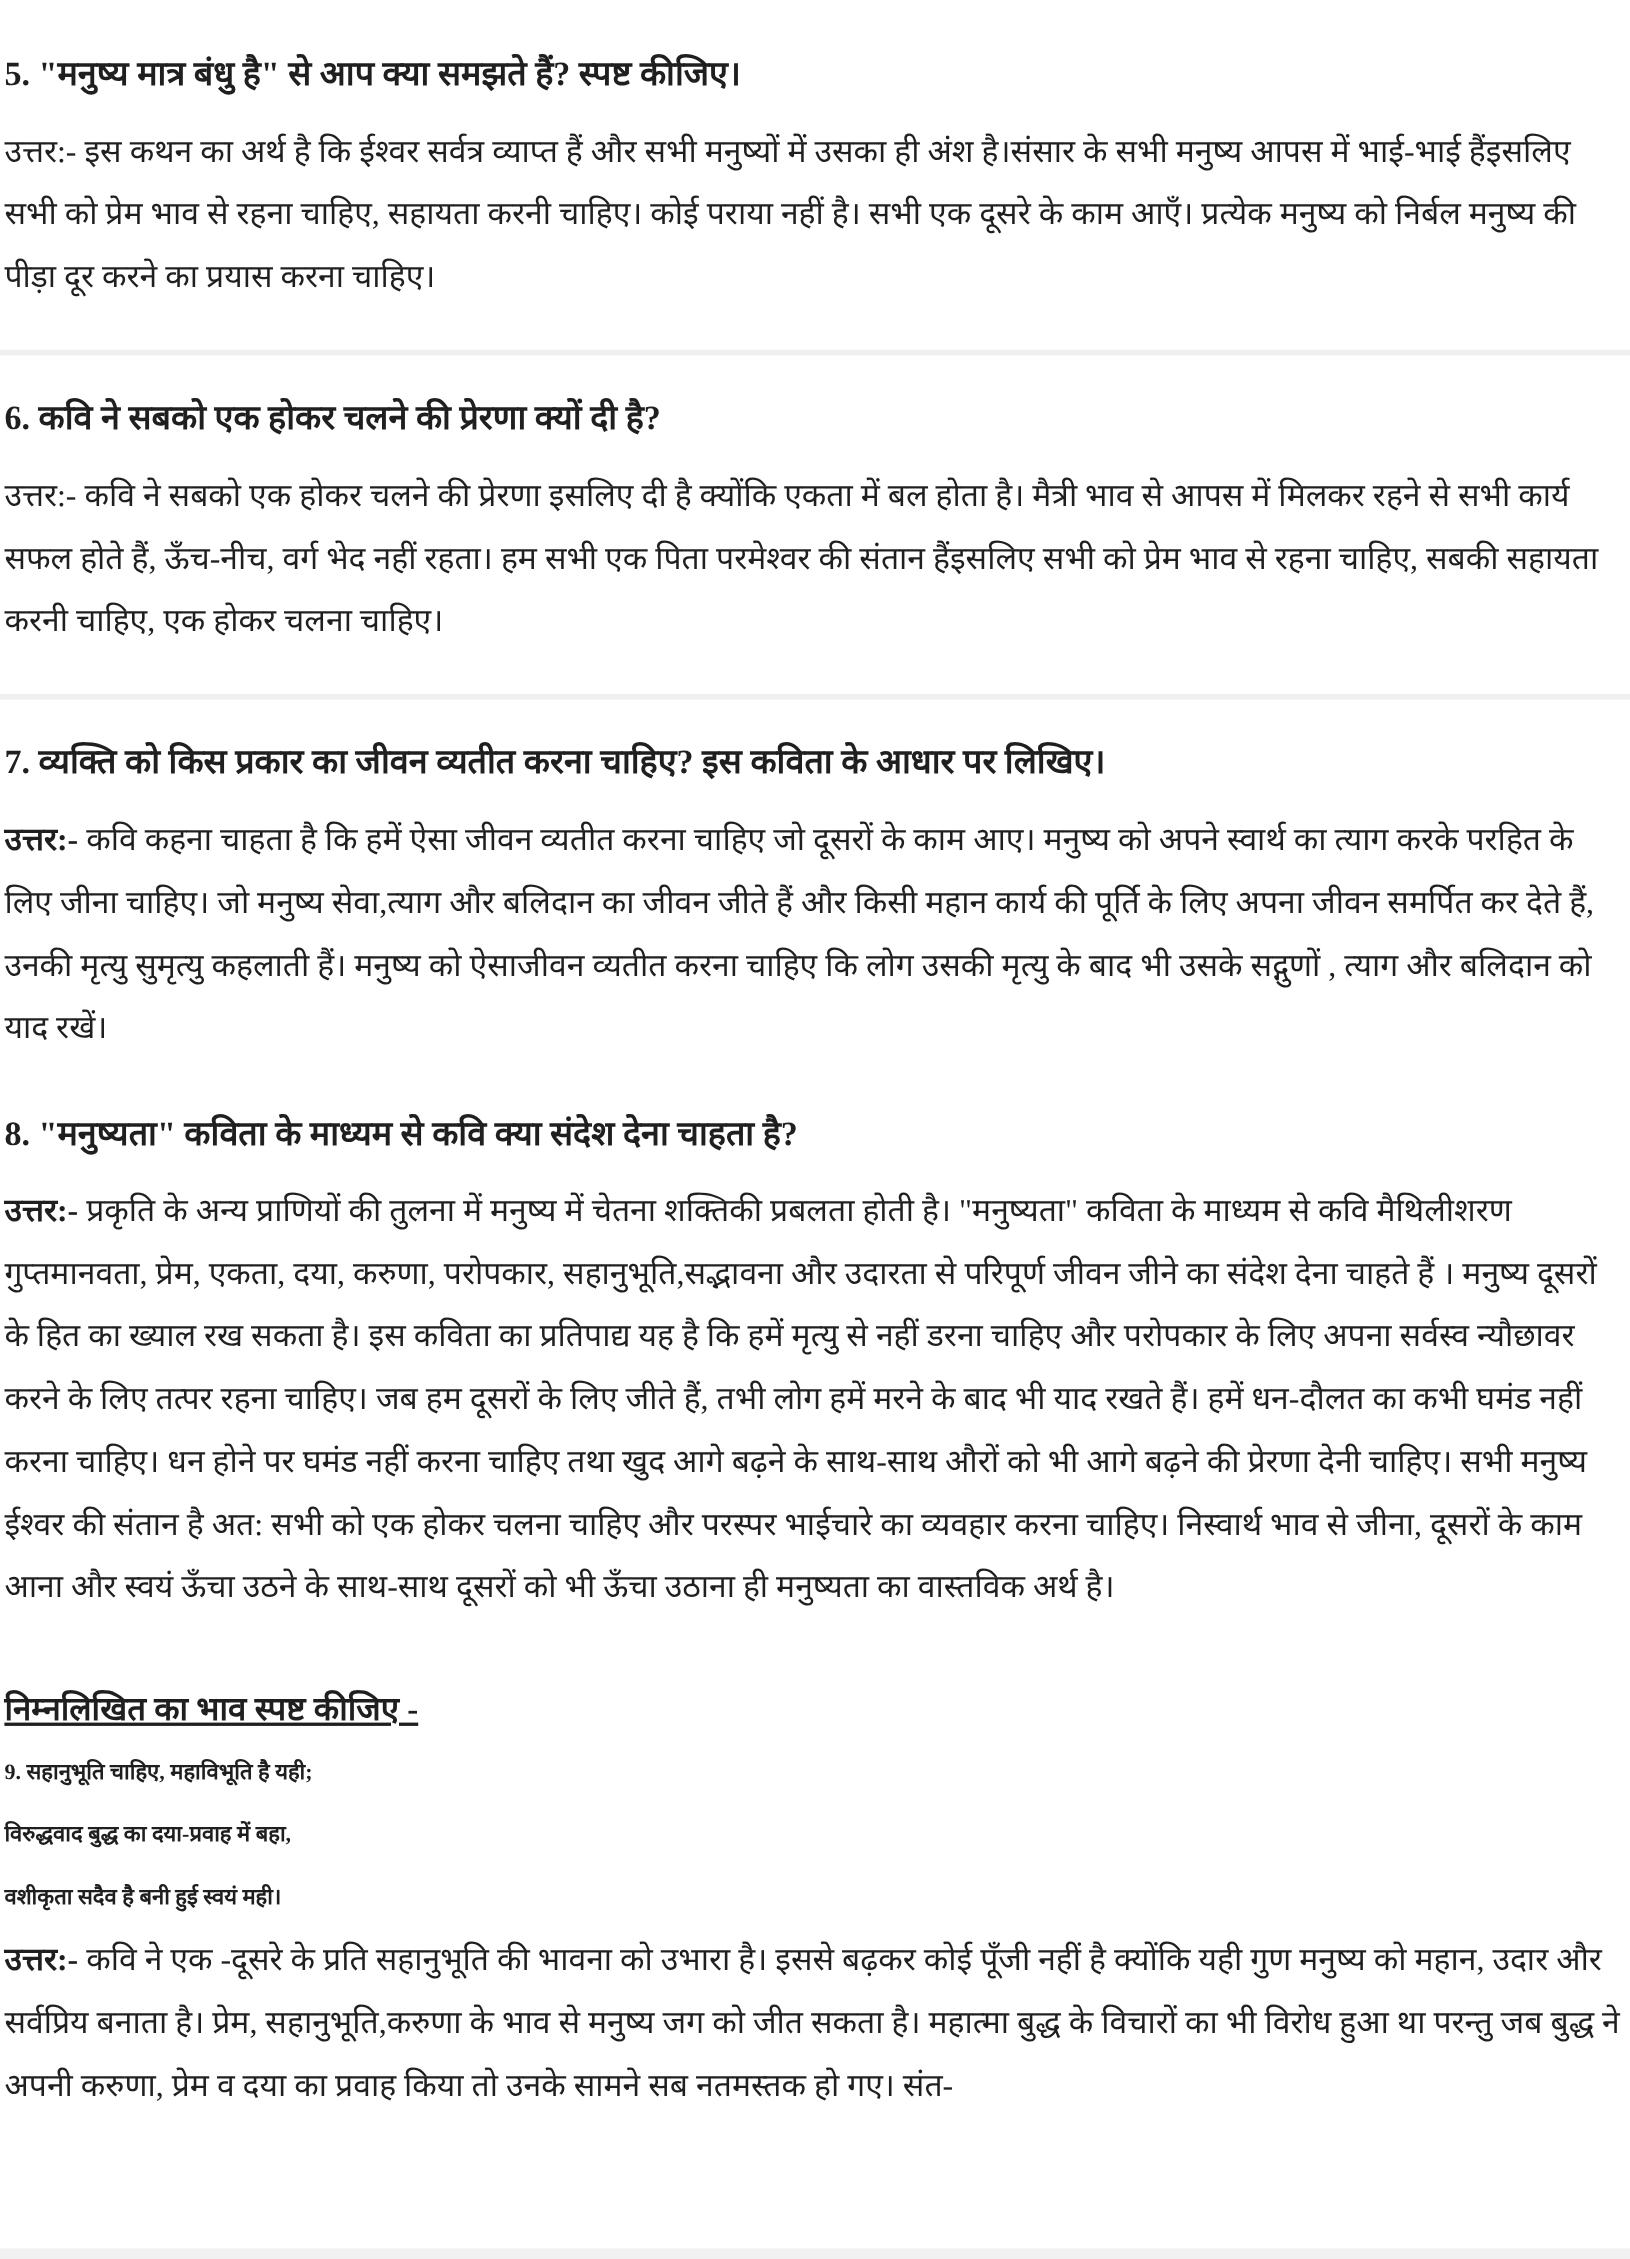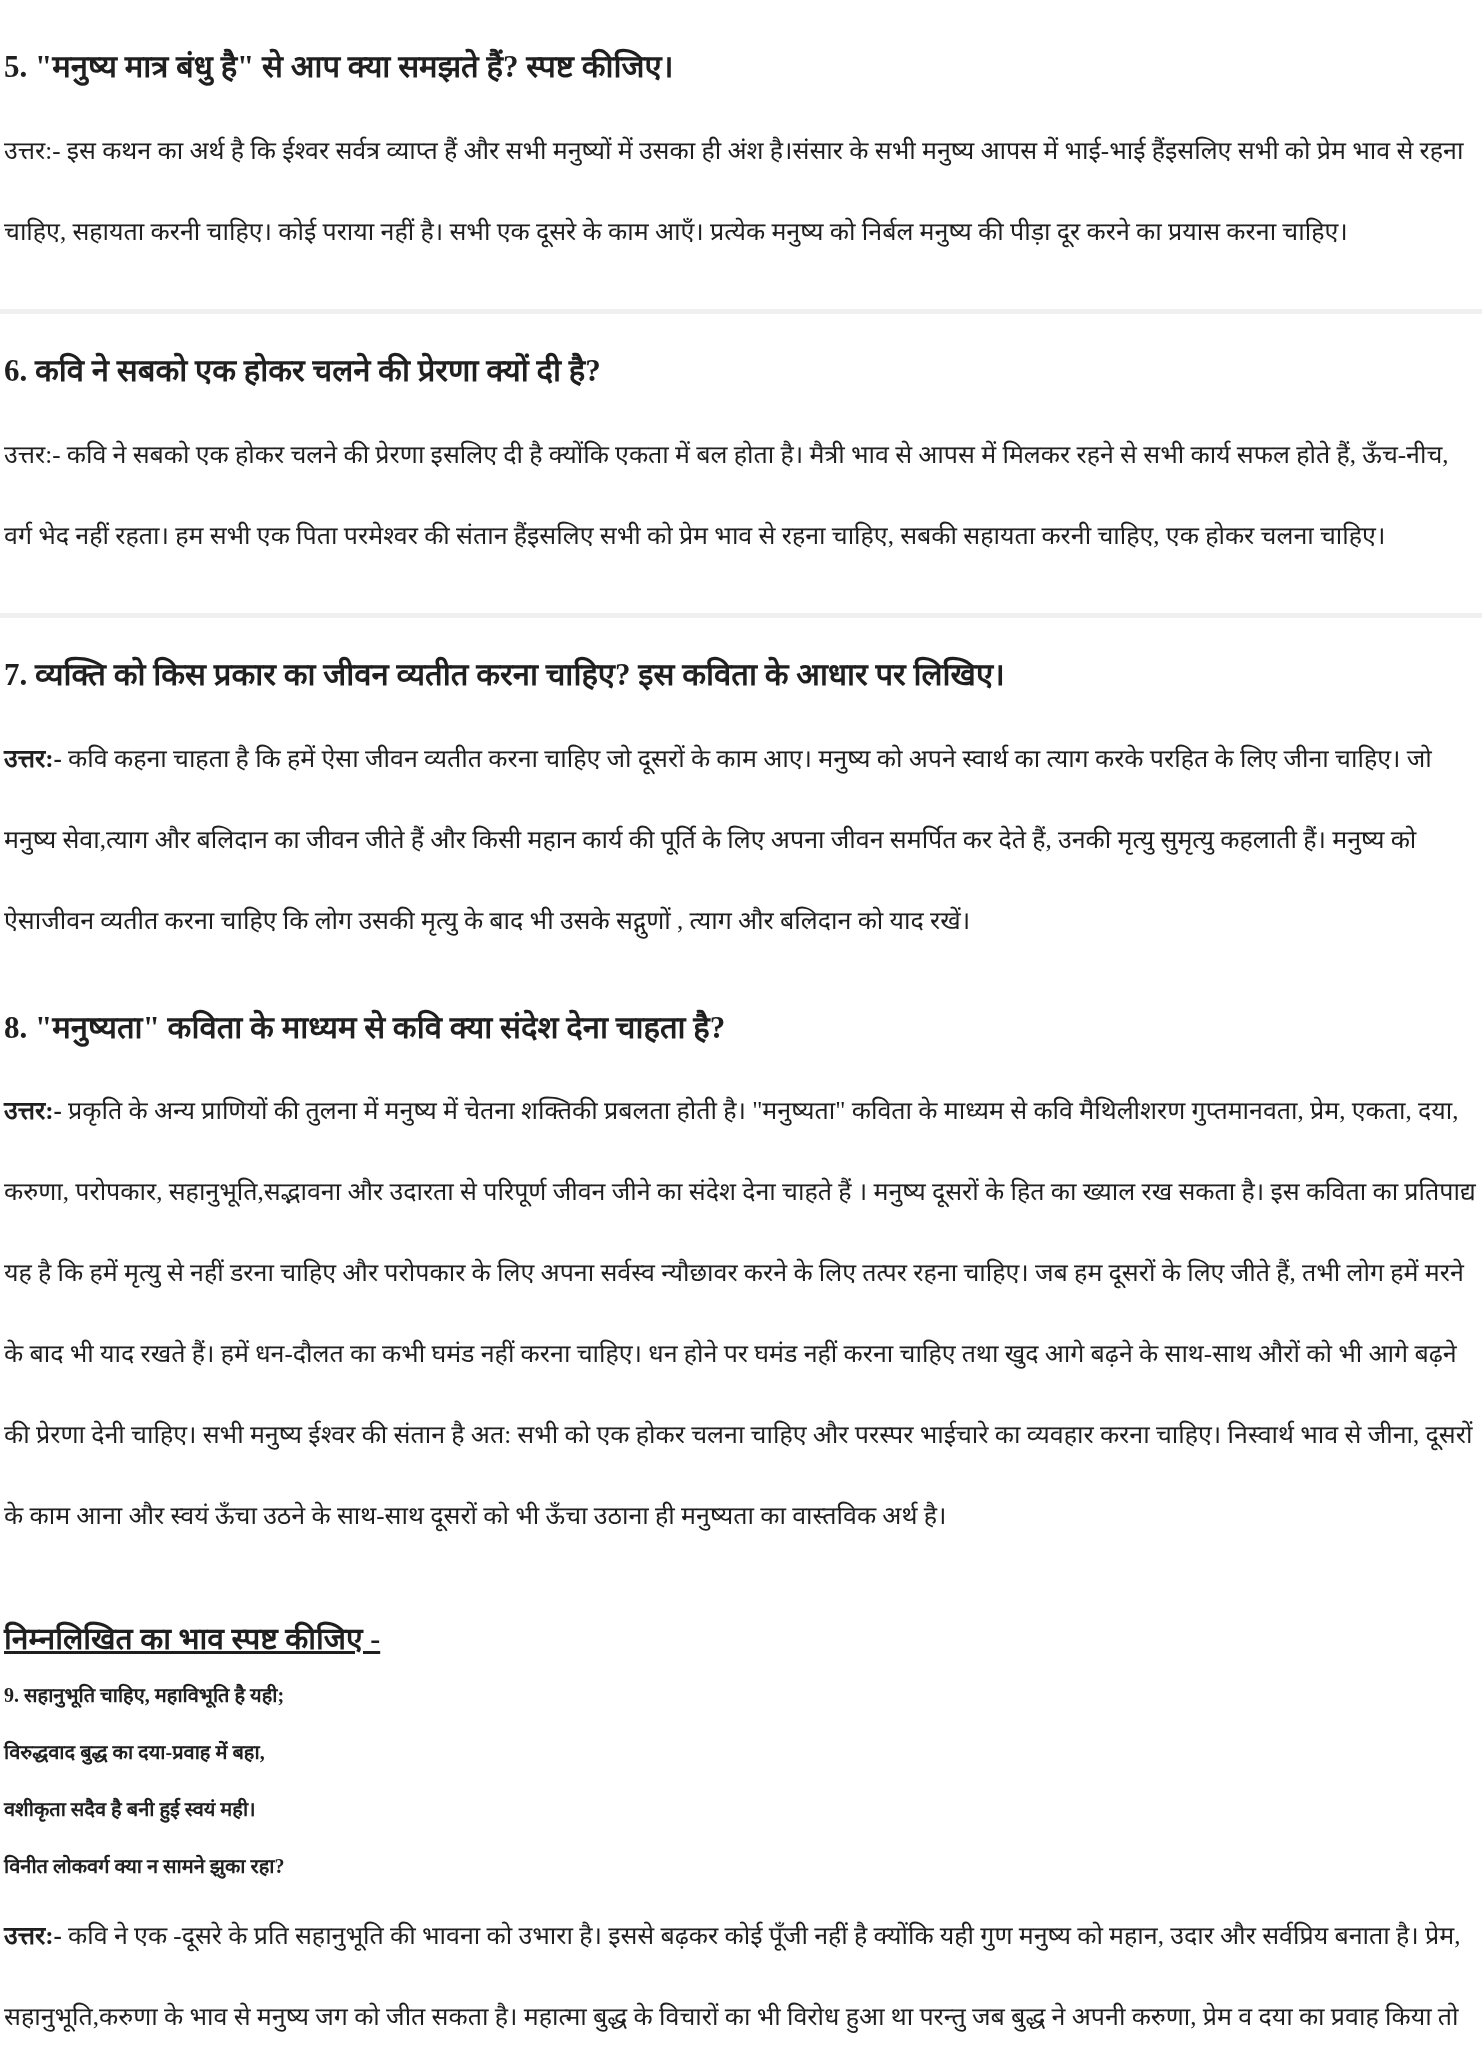--- a/index.html
+++ b/index.html
@@ -17,23 +17,23 @@
     font-family: "Liberation Serif", "DejaVu Sans", serif;
     position: relative;
   }
   .question {
     font-size: 31px;
     font-weight: 700;
     line-height: 1.35;
     margin: 0 0 22px 0;
   }
   .answer {
-    font-size: 25px;
+    font-size: 29px;
     font-weight: 400;
-    line-height: 81px;
+    line-height: 57px;
     margin: 0;
     text-align: left;
   }
   .ans-label { font-weight: 400; }
   .ans-label.bold { font-weight: 700; }
   .divider {
     height: 5px;
     background: #efefef;
     margin: 37px 0 36px 0;
     margin-left: -4px;
@@ -94,19 +94,18 @@
     <h2 class="question">8. "मनुष्यता" कविता के माध्यम से कवि क्या संदेश देना चाहता है?</h2>
     <p class="answer"><span class="ans-label bold">उत्तर:-</span>
       <span>प्रकृति के अन्य प्राणियों की तुलना में मनुष्य में चेतना शक्तिकी प्रबलता होती है। "मनुष्यता" कविता के माध्यम से कवि मैथिलीशरण गुप्तमानवता, प्रेम, एकता, दया, करुणा, परोपकार, सहानुभूति,सद्भावना और उदारता से परिपूर्ण जीवन जीने का संदेश देना चाहते हैं । मनुष्य दूसरों के हित का ख्याल रख सकता है। इस कविता का प्रतिपाद्य यह है कि हमें मृत्यु से नहीं डरना चाहिए और परोपकार के लिए अपना सर्वस्व न्यौछावर करने के लिए तत्पर रहना चाहिए। जब हम दूसरों के लिए जीते हैं, तभी लोग हमें मरने के बाद भी याद रखते हैं। हमें धन-दौलत का कभी घमंड नहीं करना चाहिए। धन होने पर घमंड नहीं करना चाहिए तथा खुद आगे बढ़ने के साथ-साथ औरों को भी आगे बढ़ने की प्रेरणा देनी चाहिए। सभी मनुष्य ईश्वर की संतान है अत: सभी को एक होकर चलना चाहिए और परस्पर भाईचारे का व्यवहार करना चाहिए। निस्वार्थ भाव से जीना, दूसरों के काम आना और स्वयं ऊँचा उठने के साथ-साथ दूसरों को भी ऊँचा उठाना ही मनुष्यता का वास्तविक अर्थ है।</span></p>
   </section>
 
   <section class="qa-section bhav-section">
     <h2 class="bhav-heading">निम्नलिखित का भाव स्पष्ट कीजिए -</h2>
     <div class="poem-line">9. सहानुभूति चाहिए, महाविभूति है यही;</div>
     <div class="poem-line">विरुद्धवाद बुद्ध का दया-प्रवाह में बहा,</div>
     <div class="poem-line">वशीकृता सदैव है बनी हुई स्वयं मही।</div>
-    <div class="poem-line">विनीत लोकवर्ग क्या न सामने झुका रहा?</div>
     <p class="answer"><span class="ans-label bold">उत्तर:-</span>
       <span>कवि ने एक -दूसरे के प्रति सहानुभूति की भावना को उभारा है। इससे बढ़कर कोई पूँजी नहीं है क्योंकि यही गुण मनुष्य को महान, उदार और सर्वप्रिय बनाता है। प्रेम, सहानुभूति,करुणा के भाव से मनुष्य जग को जीत सकता है। महात्मा बुद्ध के विचारों का भी विरोध हुआ था परन्तु जब बुद्ध ने अपनी करुणा, प्रेम व दया का प्रवाह किया तो उनके सामने सब नतमस्तक हो गए। संत-</span></p>
   </section>
 
   <div class="bottom-band"></div>
 </div>
 
 </body></html>

